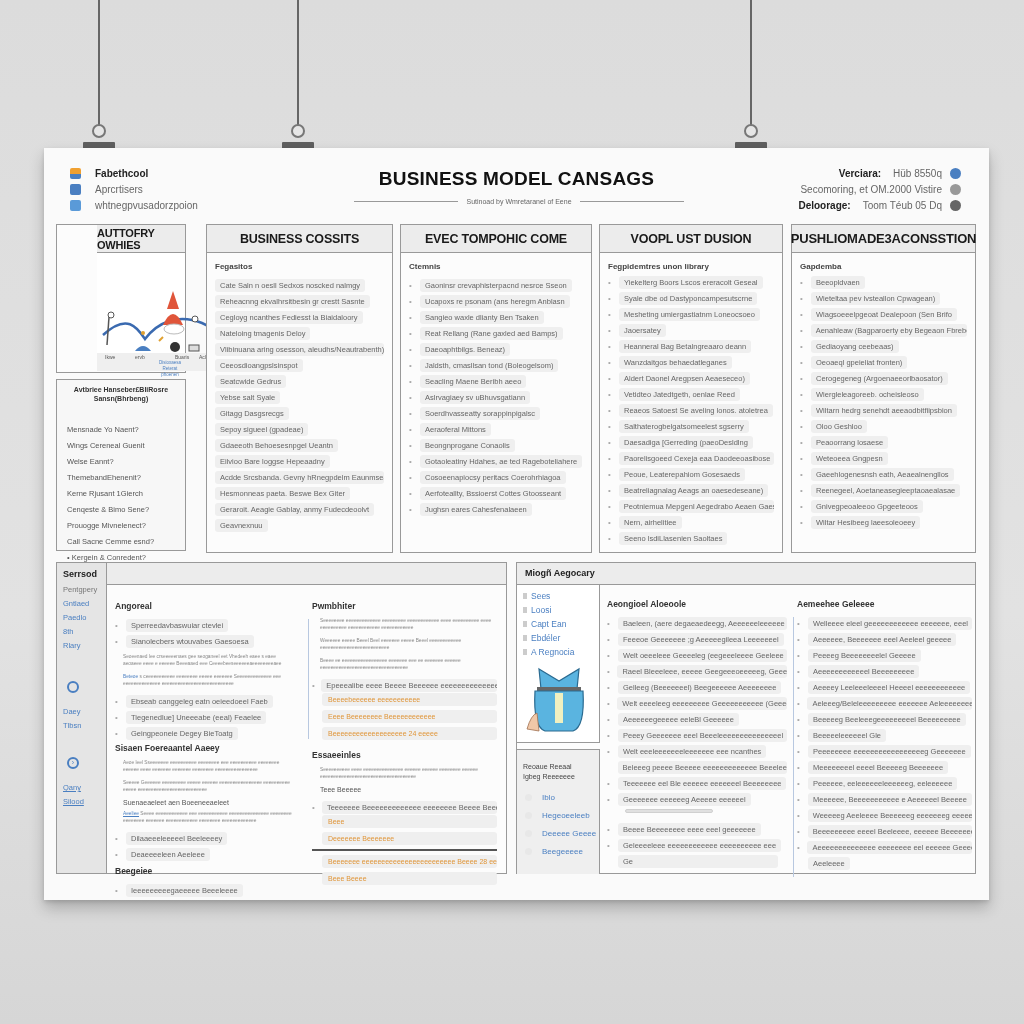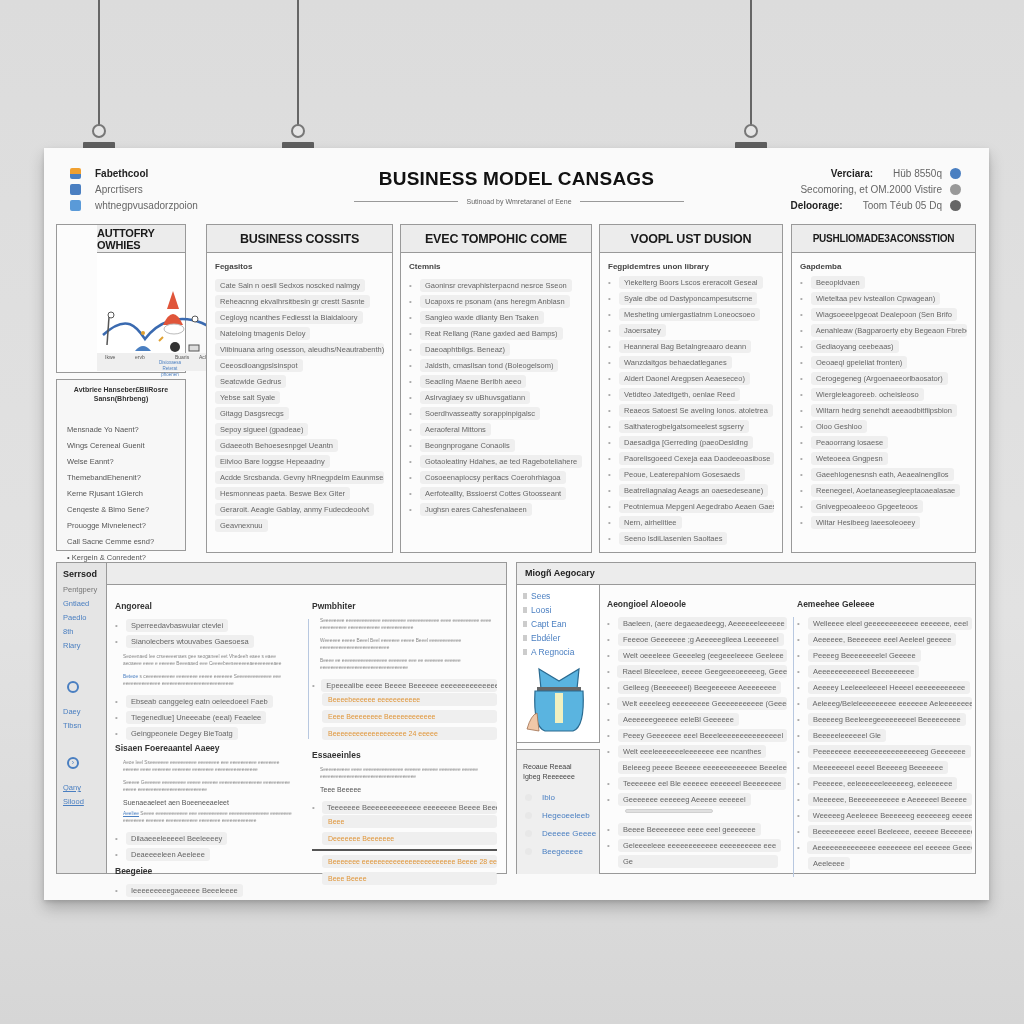--- a/index.html
+++ b/index.html
@@ -33,21 +33,21 @@
   }
   .subtitle-wrap {
     position: absolute; left: 310px; width: 330px; top: 50px; display: flex; align-items: center;
     font-size: 7px; color: #666;
   }
   .subtitle-wrap .line { flex: 1; height: 1px; background: #999; }
   .subtitle-wrap span.txt { padding: 0 8px; }
 
   .hdr-right { position: absolute; right: 28px; top: 18px; font-size: 10px; text-align: right; }
   .hdr-right .row { display: flex; justify-content: flex-end; align-items: center; height: 15px; margin-bottom: 1px; }
-  .hdr-right .k { font-weight: bold; color: #222; margin-right: 20px; }
+  .hdr-right .k { font-weight: bold; color: #222; margin-right: 12px; }
   .hdr-right .v { color: #666; }
   .hdr-right .dot { width: 11px; height: 11px; border-radius: 50%; margin-left: 8px; }
 
   
   .panel { position: absolute; border: 1.5px solid #999; background: #fcfcfc; }
   .panel-hdr {
     height: 28px; background: #ececec; border-bottom: 1.5px solid #999;
     display: flex; align-items: center; justify-content: center;
     font-size: 12.5px; font-weight: bold; color: #1a1a1a; letter-spacing: -0.2px;
   }
@@ -381,21 +381,21 @@
           <span class="txt">Nern, airhelitiee</span>
         </li>
       <li>
           <span class="bul">•</span>
           <span class="txt">Seeno lsdiLlasenien Saoltaes</span>
         </li>
     </ul>
   </div>
 
   <div class="panel" style="left:747px;top:76px;width:185px;height:329px;">
-    <div class="panel-hdr" style="font-size:10px;">PUSHLIOMADE3ACONSSTION</div>
+    <div class="panel-hdr" style="font-size:13px;">PUSHLIOMADE3ACONSSTION</div>
     <div class="sec-label" style="margin-bottom:3px;">Gapdemba</div>
     <ul class="list">
       <li>
           <span class="bul">•</span>
           <span class="txt">Beeopldvaen</span>
         </li>
       <li>
           <span class="bul">•</span>
           <span class="txt">Wieteltaa pev lvsteallon Cpwagean)</span>
         </li>

